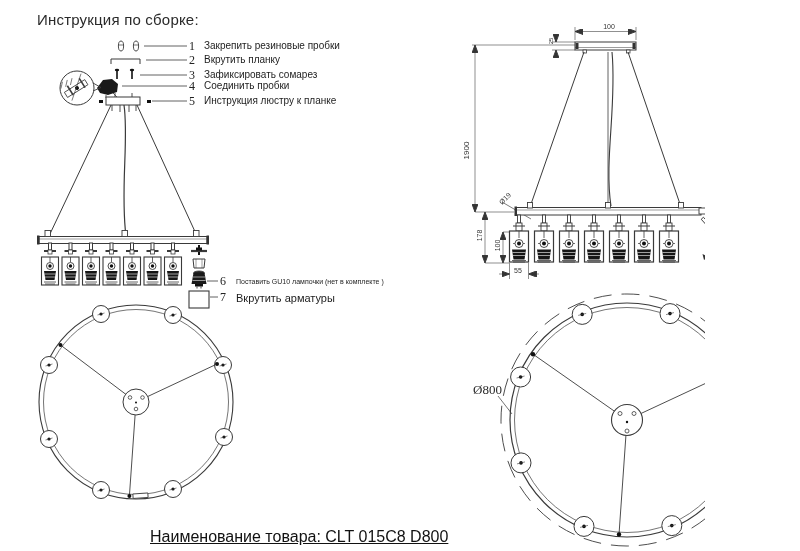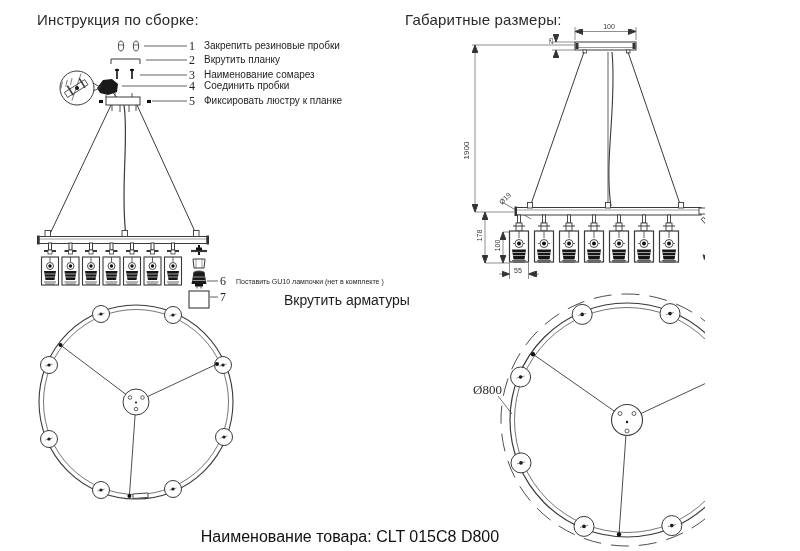--- a/index.html
+++ b/index.html
@@ -3,27 +3,27 @@
 <meta charset="utf-8">
 <style>
   html,body{margin:0;padding:0;background:#fff;}
   .page{position:relative;width:705px;height:551px;background:#fff;overflow:hidden;
         font-family:"Liberation Sans",sans-serif;color:#222;}
   .abs{position:absolute;}
   .title{font-size:15px;color:#2a2a2a;letter-spacing:.2px;}
   .stepnum{font-family:"Liberation Serif",serif;font-size:12px;color:#222;}
   .steplabel{font-size:10px;color:#1d1d1d;white-space:nowrap;}
   .steplabel.small{font-size:7px;}
-  .steplabel.mid{font-size:14px;margin-left:48px;}
+  .steplabel.mid{font-size:11px;}
   .dim{font-size:7px;color:#333;text-align:center;white-space:nowrap;}
   .dim.tiny{font-size:6px;}
   .rot90{transform:rotate(-90deg);transform-origin:center;}
   .rot45{transform:rotate(-45deg);transform-origin:center;}
   .dia{font-family:"Liberation Serif",serif;font-size:13px;color:#2a2a2a;}
-  .footer{font-size:16px;color:#111;text-align:center;}
+  .footer{font-size:16px;color:#111;text-decoration:underline;}
   svg{position:absolute;top:0;}
   svg *{vector-effect:none;}
 </style>
 </head>
 <body>
 
 <div class="page">
 
   <svg style="left:0" width="400" height="551" viewBox="0 0 400 551" fill="none" stroke="#3a3a3a" stroke-width="1">
     <defs>
@@ -269,32 +269,31 @@
       <circle cx="227" cy="420" r="15.5" fill="#fff" stroke-width="1.1"></circle>
       <circle cx="220" cy="413.5" r="2" stroke-width="0.8"></circle>
       <circle cx="234" cy="413.5" r="2" stroke-width="0.8"></circle>
       <circle cx="227" cy="431" r="2" stroke-width="0.8"></circle>
       <circle cx="227" cy="422" r="1.2" fill="#111" stroke="none"></circle>
       <path d="M98,396 L112,414" stroke-width="0.7"></path>
     </g>
   </svg>
 
   <div class="abs title" style="left:37px;top:11px">Инструкция по сборке:</div>
-  <div class="abs title" style="left:405px;top:11px">Габаритные размеры:</div>
 
   <div class="abs stepnum" style="left:189px;top:39px">1</div>
   <div class="abs steplabel" style="left:204px;top:40px">Закрепить резиновые пробки</div>
   <div class="abs stepnum" style="left:189px;top:53px">2</div>
   <div class="abs steplabel" style="left:204px;top:54px">Вкрутить планку</div>
   <div class="abs stepnum" style="left:189px;top:68px">3</div>
-  <div class="abs steplabel" style="left:204px;top:69px">Наименование сомарез</div>
+  <div class="abs steplabel" style="left:204px;top:69px">Зафиксировать сомарез</div>
   <div class="abs stepnum" style="left:189px;top:79px">4</div>
   <div class="abs steplabel" style="left:204px;top:80px">Соединить пробки</div>
   <div class="abs stepnum" style="left:189px;top:94px">5</div>
-  <div class="abs steplabel" style="left:204px;top:95px">Фиксировать люстру к планке</div>
+  <div class="abs steplabel" style="left:204px;top:95px">Инструкция люстру к планке</div>
 
   <div class="abs stepnum" style="left:220px;top:274px">6</div>
   <div class="abs steplabel small" style="left:236px;top:278px">Поставить GU10 лампочки (нет в комплекте )</div>
   <div class="abs stepnum" style="left:220px;top:290px">7</div>
   <div class="abs steplabel mid" style="left:236px;top:292px">Вкрутить арматуры</div>
 
   <div class="abs dim" style="left:594px;top:23px;width:30px">100</div>
   <div class="abs dim tiny rot90" style="left:543px;top:38px;width:16px">25</div>
   <div class="abs dim rot90" style="left:451px;top:146px;width:30px;font-size:8px">1900</div>
   <div class="abs dim rot45" style="left:493px;top:195px;width:24px">Ø19</div>

